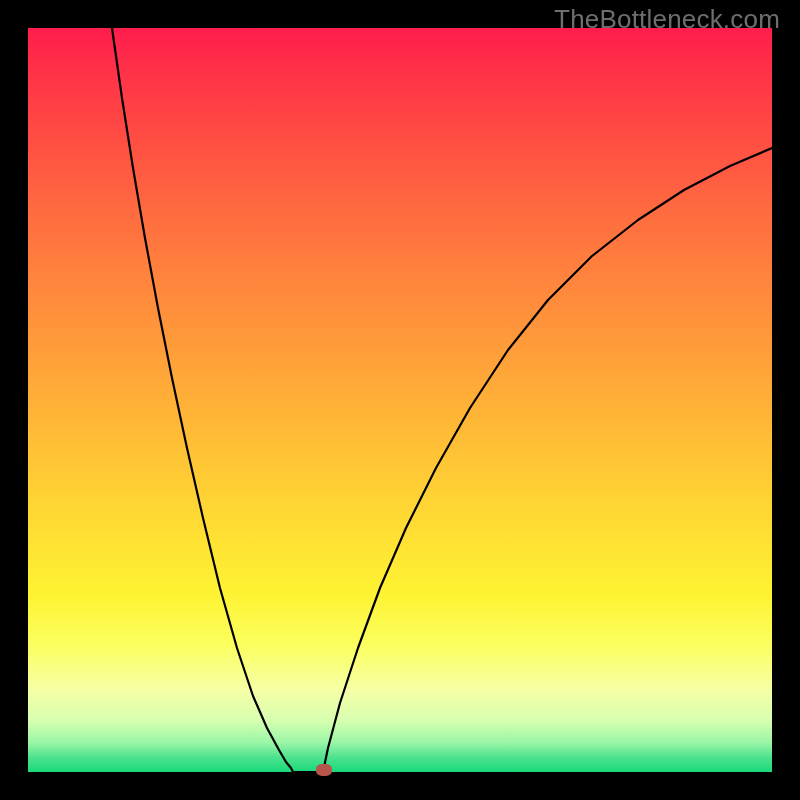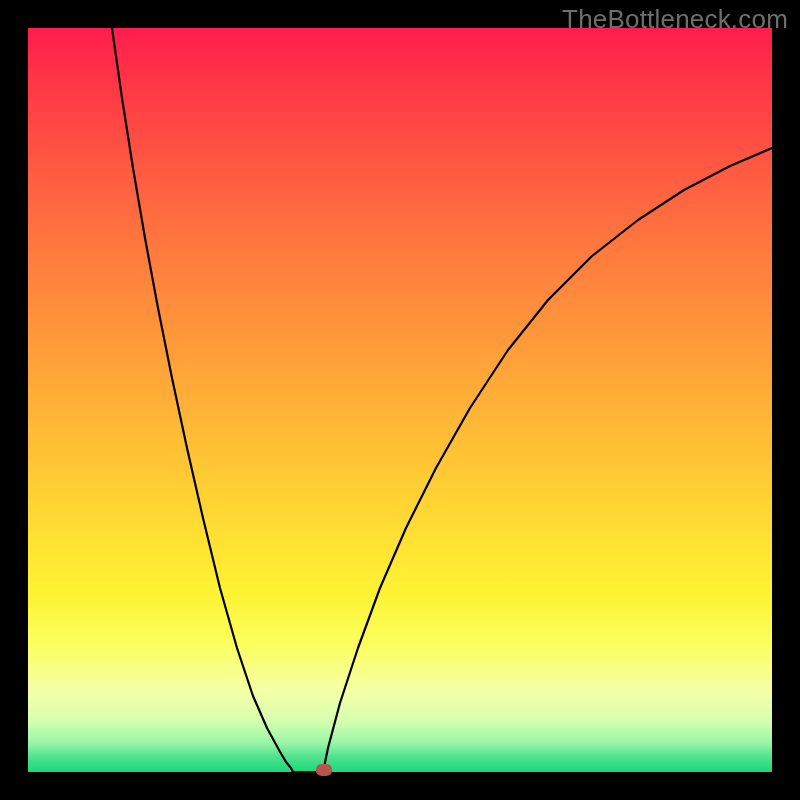--- a/index.html
+++ b/index.html
@@ -13,21 +13,21 @@
   }
   .frame {
     position: relative;
     width: 800px;
     height: 800px;
     background: #000;
   }
   .watermark {
     position: absolute;
     top: 4px;
-    right: 12px;
+    right: 20px;
     font-size: 26px;
     font-weight: 400;
     color: #6e6e6e;
     letter-spacing: 0.2px;
     z-index: 5;
   }
   .plot {
     position: absolute;
     left: 28px;
     top: 28px;

